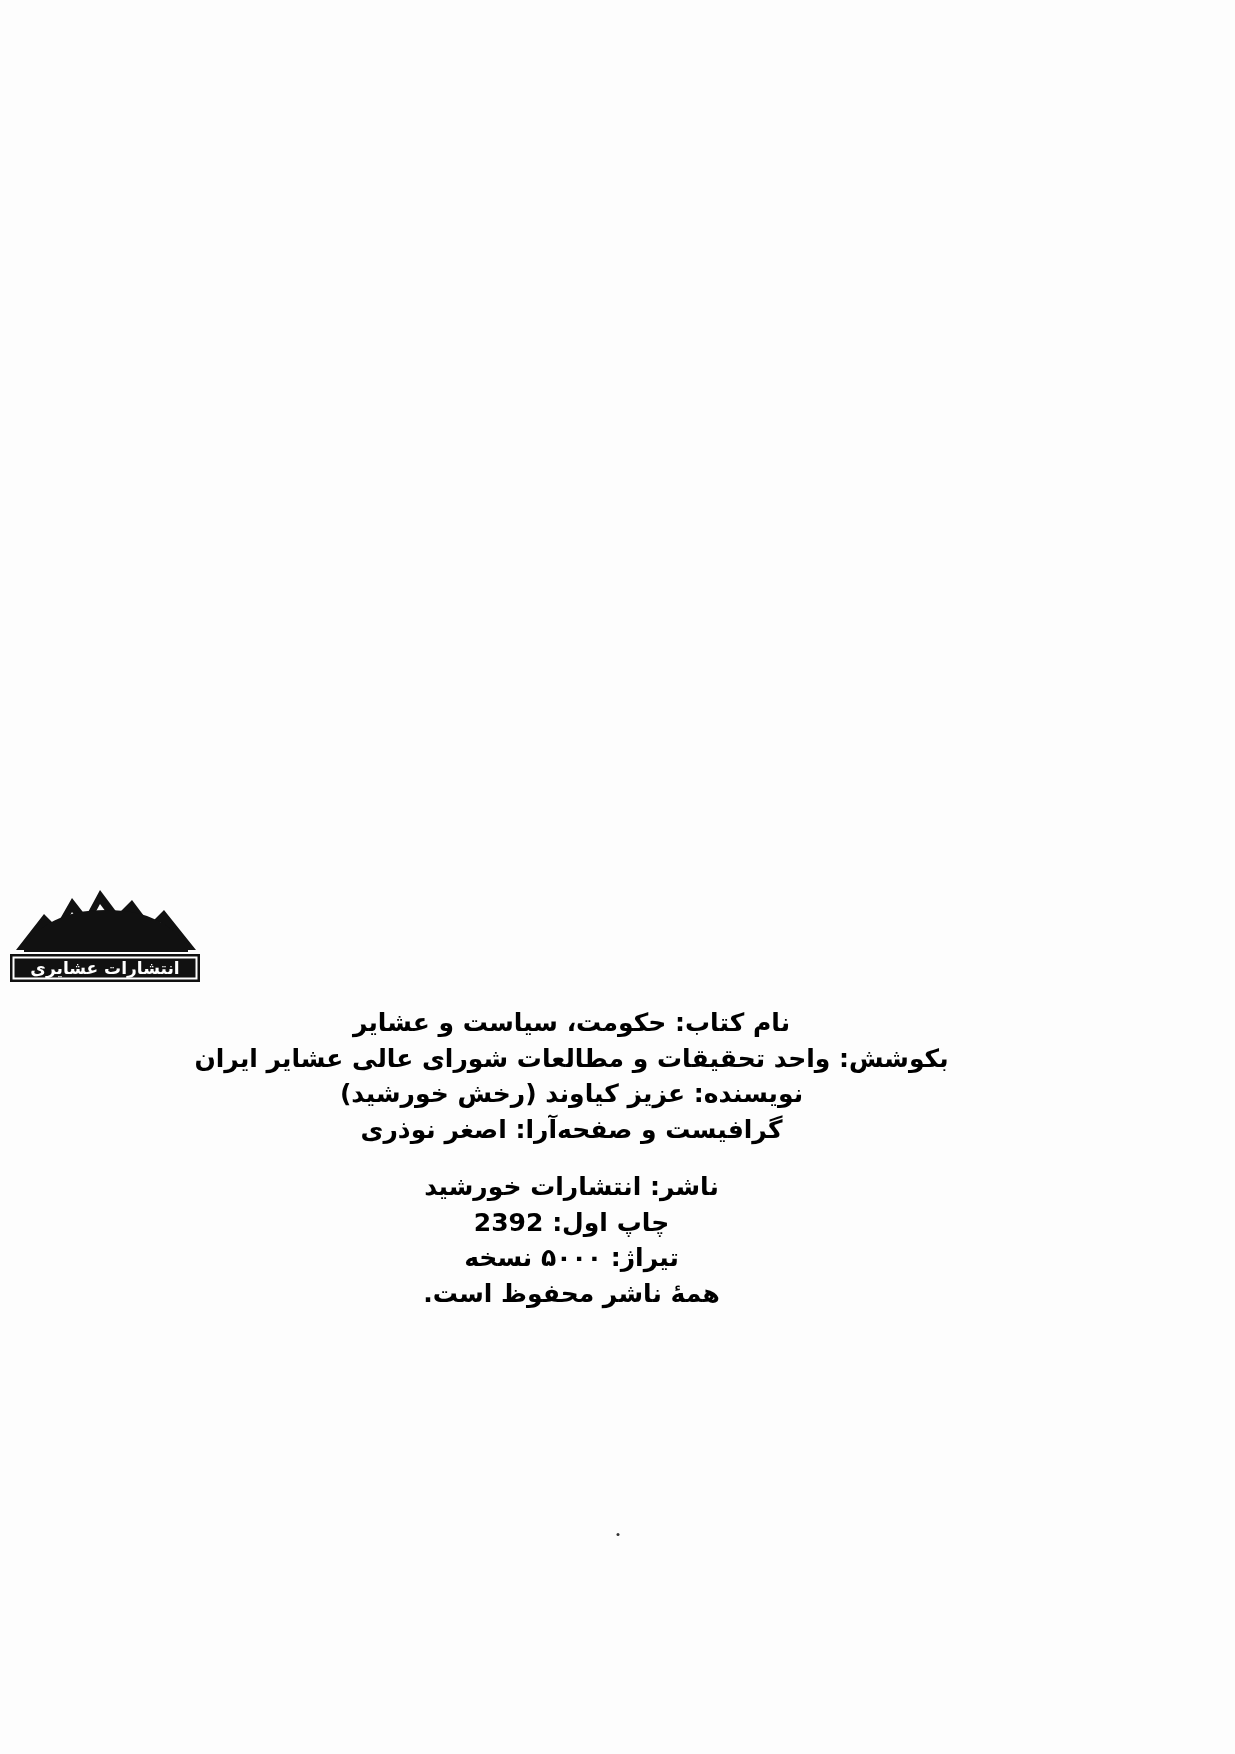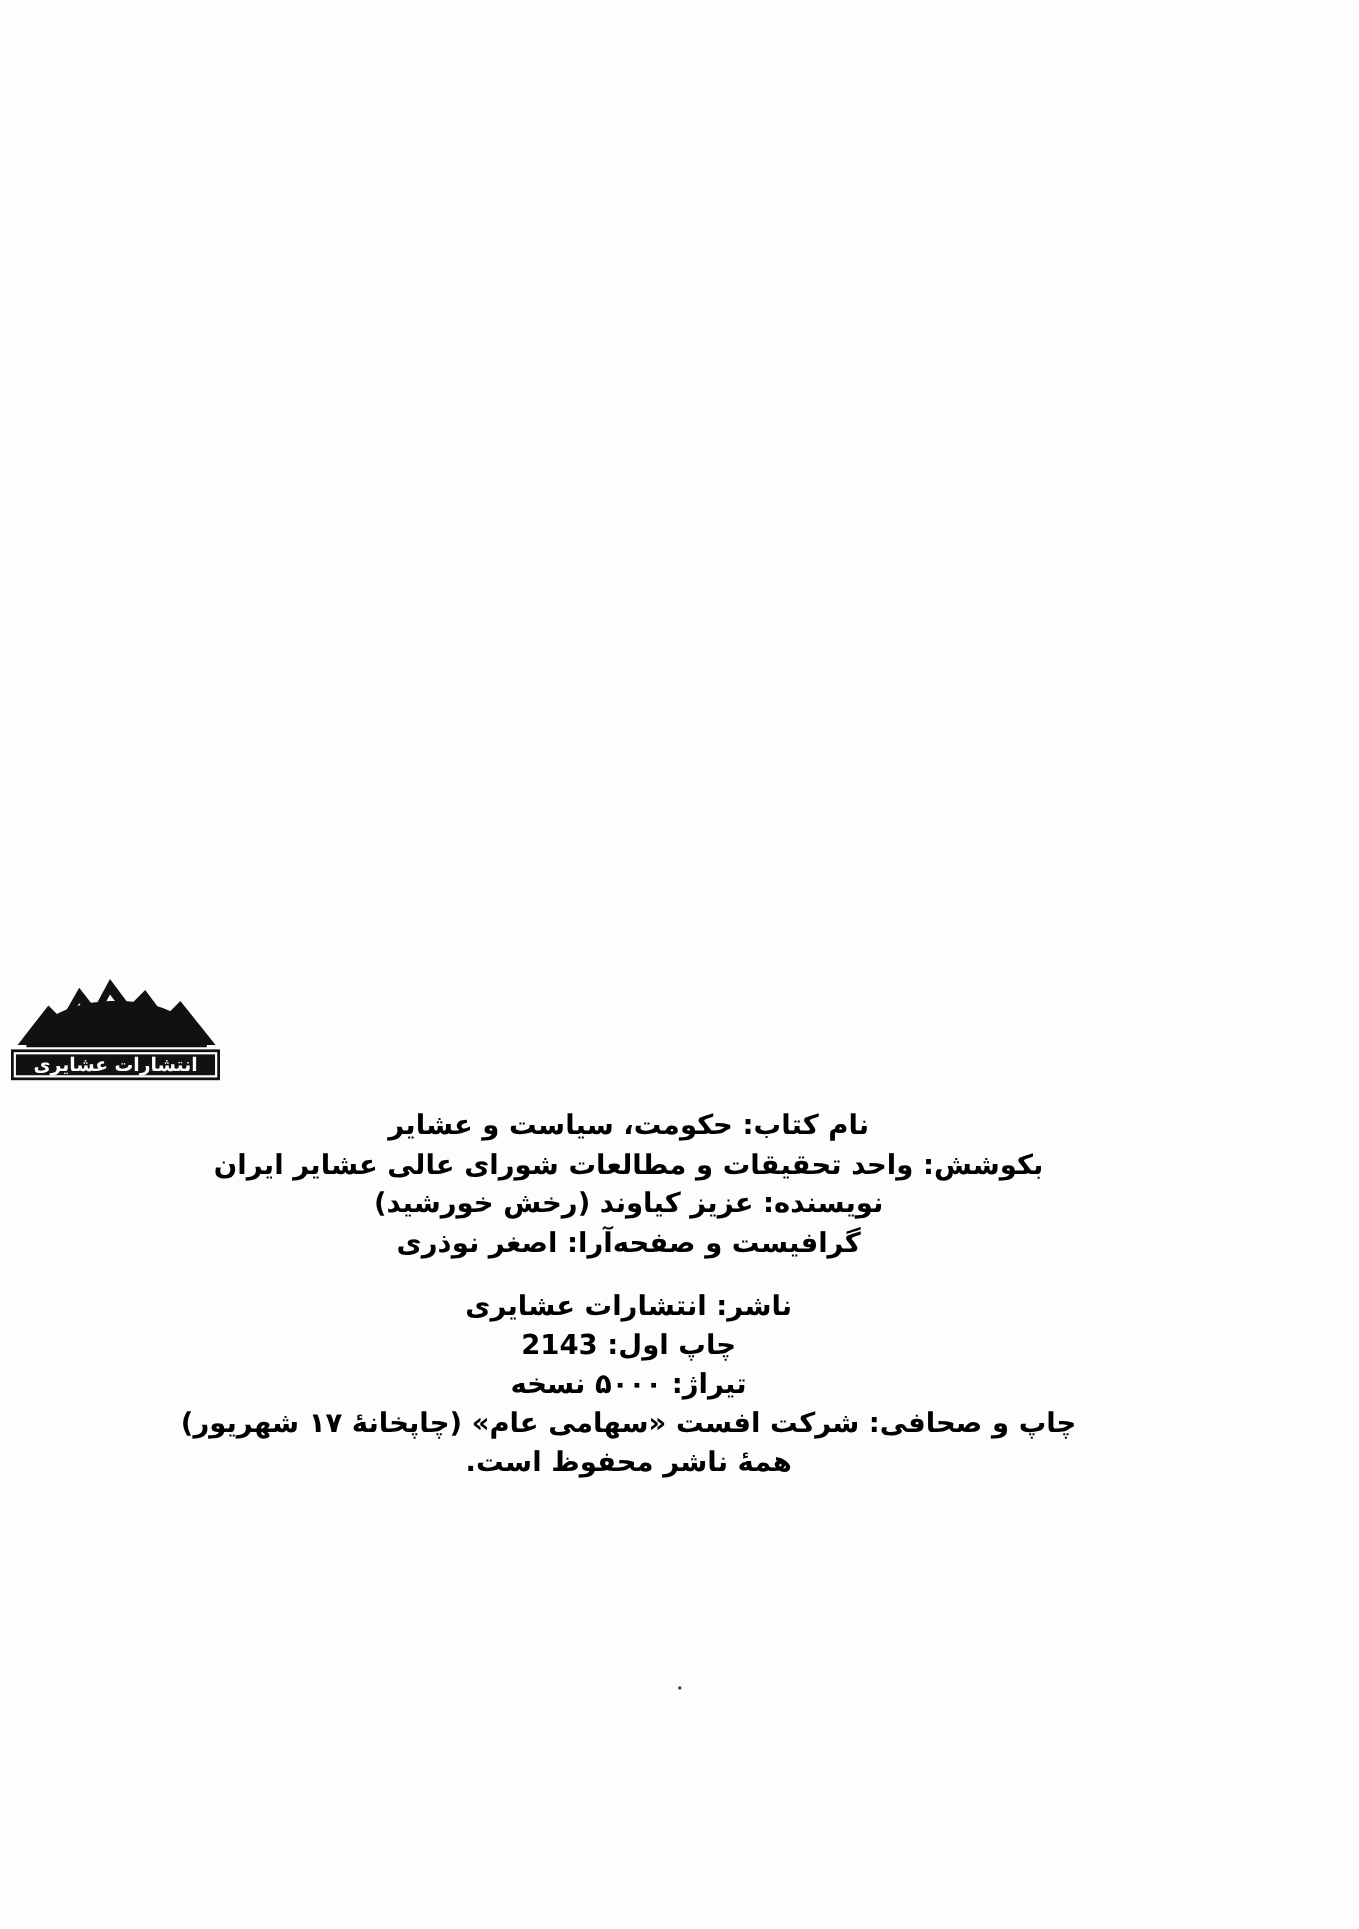--- a/index.html
+++ b/index.html
@@ -138,24 +138,23 @@
       <div class="group">
         <div class="line">نام کتاب: حکومت، سیاست و عشایر</div>
         <div class="line">بکوشش: واحد تحقیقات و مطالعات شورای عالی عشایر ایران</div>
         <div class="line">نویسنده: عزیز کیاوند (رخش خورشید)</div>
         <div class="line">گرافیست و صفحه‌آرا: اصغر نوذری</div>
       </div>
 
       <div class="gap-md"></div>
 
       <div class="group">
-        <div class="line">ناشر: انتشارات عشایری</div>
-        <div class="line">چاپ اول: 2143</div>
+        <div class="line">ناشر: انتشارات خورشید</div>
+        <div class="line">چاپ اول: 2392</div>
         <div class="line">تیراژ: ۵۰۰۰ نسخه</div>
-        <div class="line">چاپ و صحافی: شرکت افست «سهامی عام» (چاپخانهٔ ۱۷ شهریور)</div>
         <div class="line">همهٔ ناشر محفوظ است.</div>
       </div>
 
     </div>
   </div>
 
   <div class="dot-mark"></div>
 
 </div>
 

